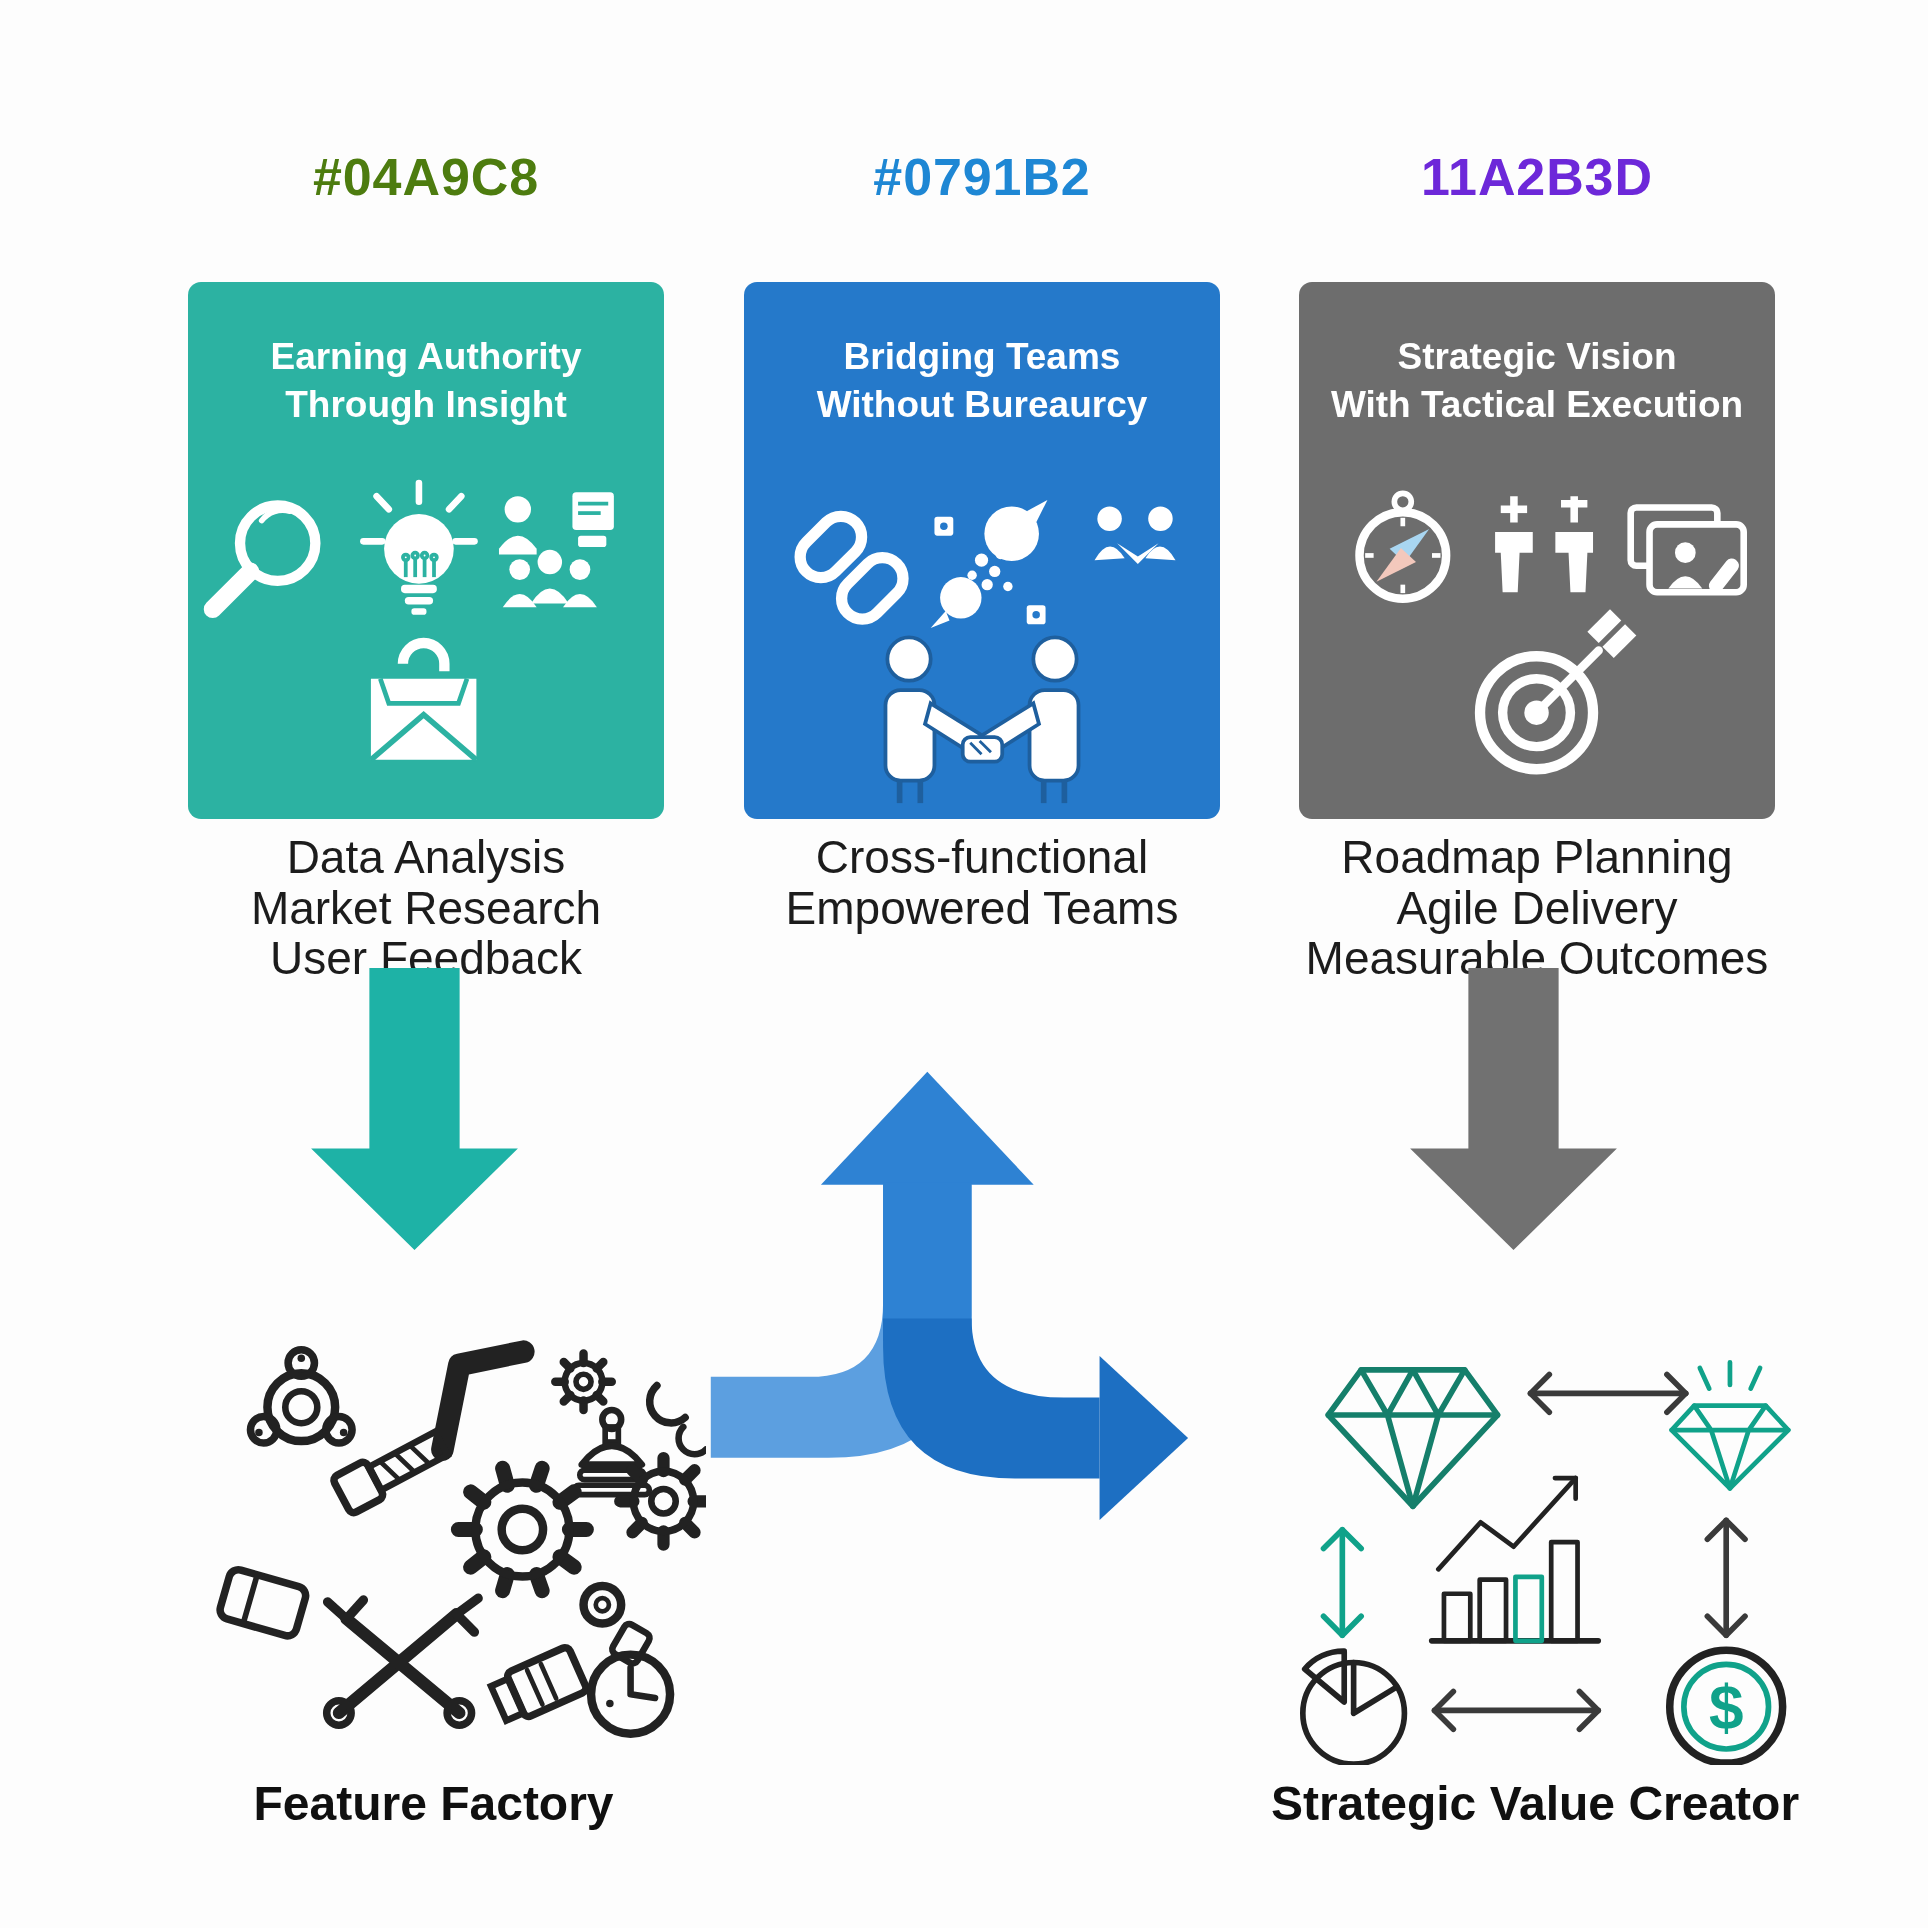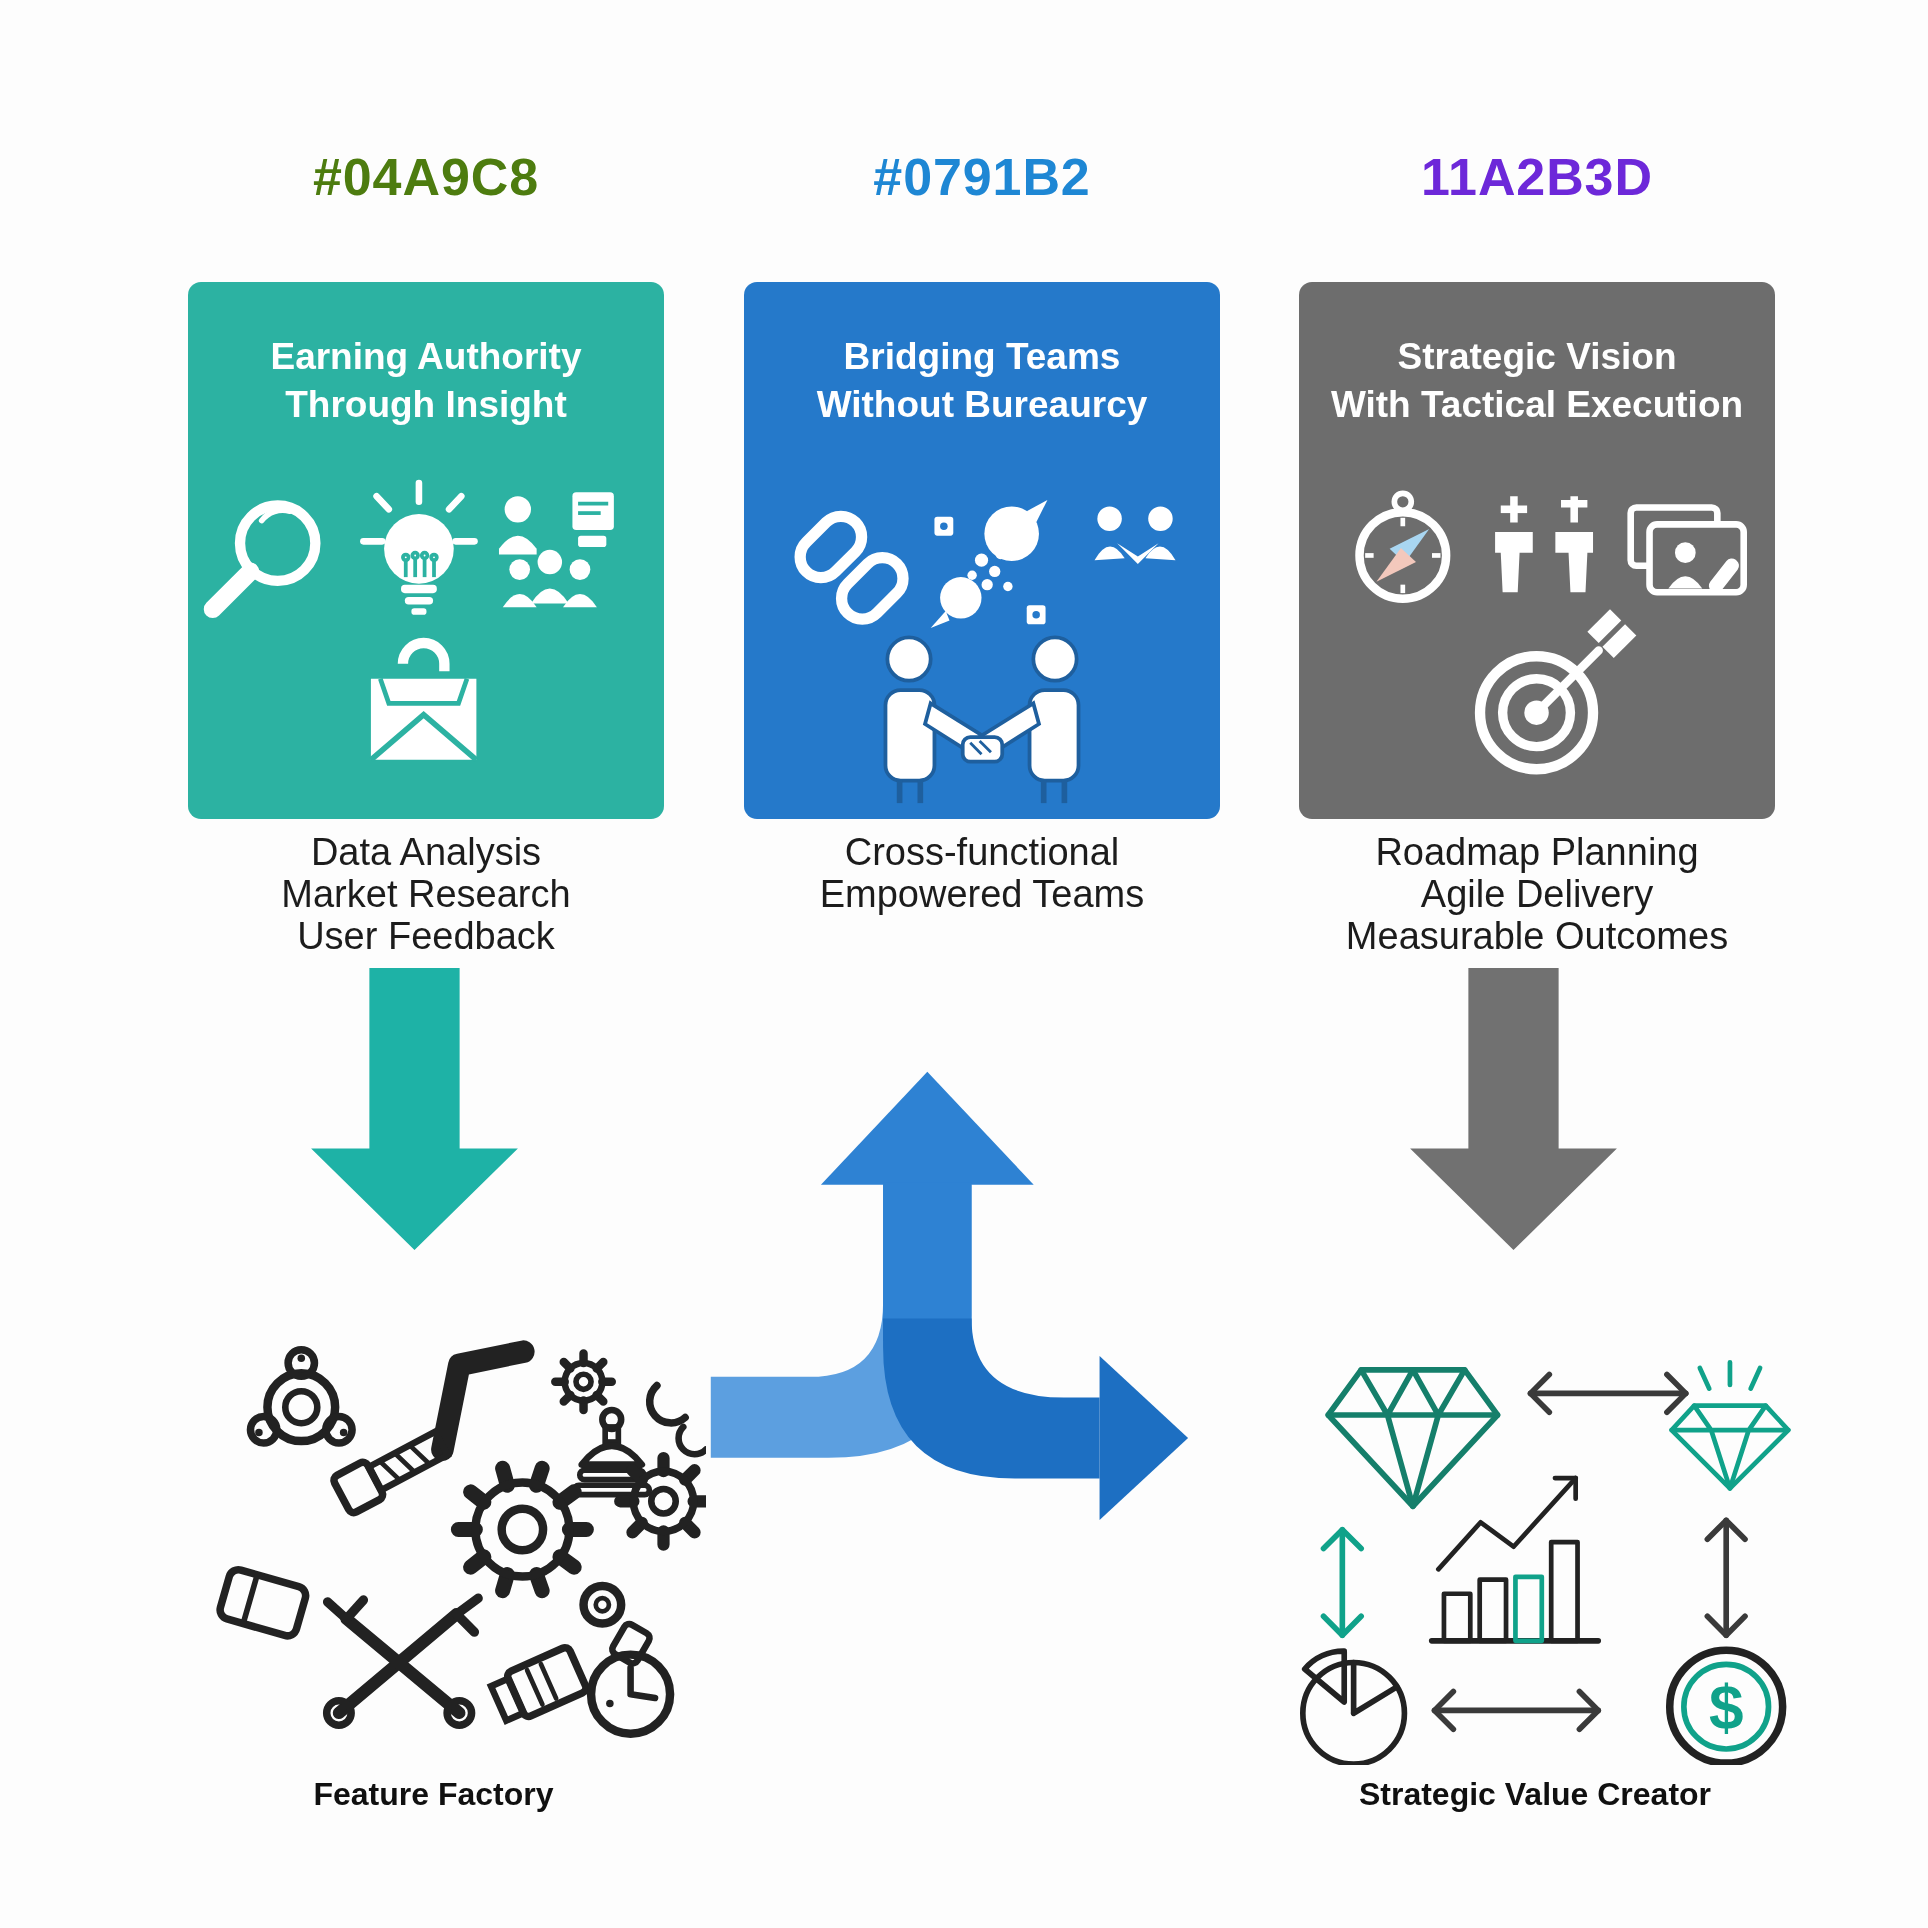--- a/index.html
+++ b/index.html
@@ -12,29 +12,29 @@
   .hex3{left:1299px;color:#6d28d9;}
   .card{position:absolute;top:282px;width:476px;height:537px;border-radius:13px;overflow:hidden;}
   .card1{left:188px;background:#2CB2A2;}
   .card2{left:744px;background:#2579CA;}
   .card3{left:1299px;background:#6D6D6D;}
   .card-title{position:absolute;top:51px;left:0;width:100%;text-align:center;color:#fff;
               font-size:37px;font-weight:bold;line-height:1.3;}
   .card-title span{display:block;white-space:nowrap;}
   .card-icons{position:absolute;left:0;top:184px;width:476px;height:339px;}
   .bullets{position:absolute;top:832px;width:476px;text-align:center;color:#1c1c1c;
-           font-size:38px;font-weight:500;line-height:1.1;}
+           font-size:46px;font-weight:500;line-height:1.1;}
   .bl1{left:188px;} .bl2{left:744px;} .bl3{left:1299px;}
   .down-arrow{position:absolute;top:968px;width:207px;height:282px;}
   .da1{left:311px;} .da3{left:1410px;}
   .branch-arrow{position:absolute;left:659px;top:1036px;width:659px;height:612px;}
   .cluster-left{position:absolute;left:160px;top:1299px;width:546px;height:461px;}
   .cluster-right{position:absolute;left:1248px;top:1304px;width:565px;height:461px;}
   .outcome-label{position:absolute;top:1776px;text-align:center;color:#101010;
-                 font-size:32px;font-weight:bold;}
+                 font-size:48px;font-weight:bold;}
   .ol-left{left:151px;width:565px;}
   .ol-right{left:1243px;width:584px;}
 </style>
 </head>
 <body>
 
 <div class="canvas">
 
   <div class="hexlabel hex1">#04A9C8</div>
   <div class="hexlabel hex2">#0791B2</div>

